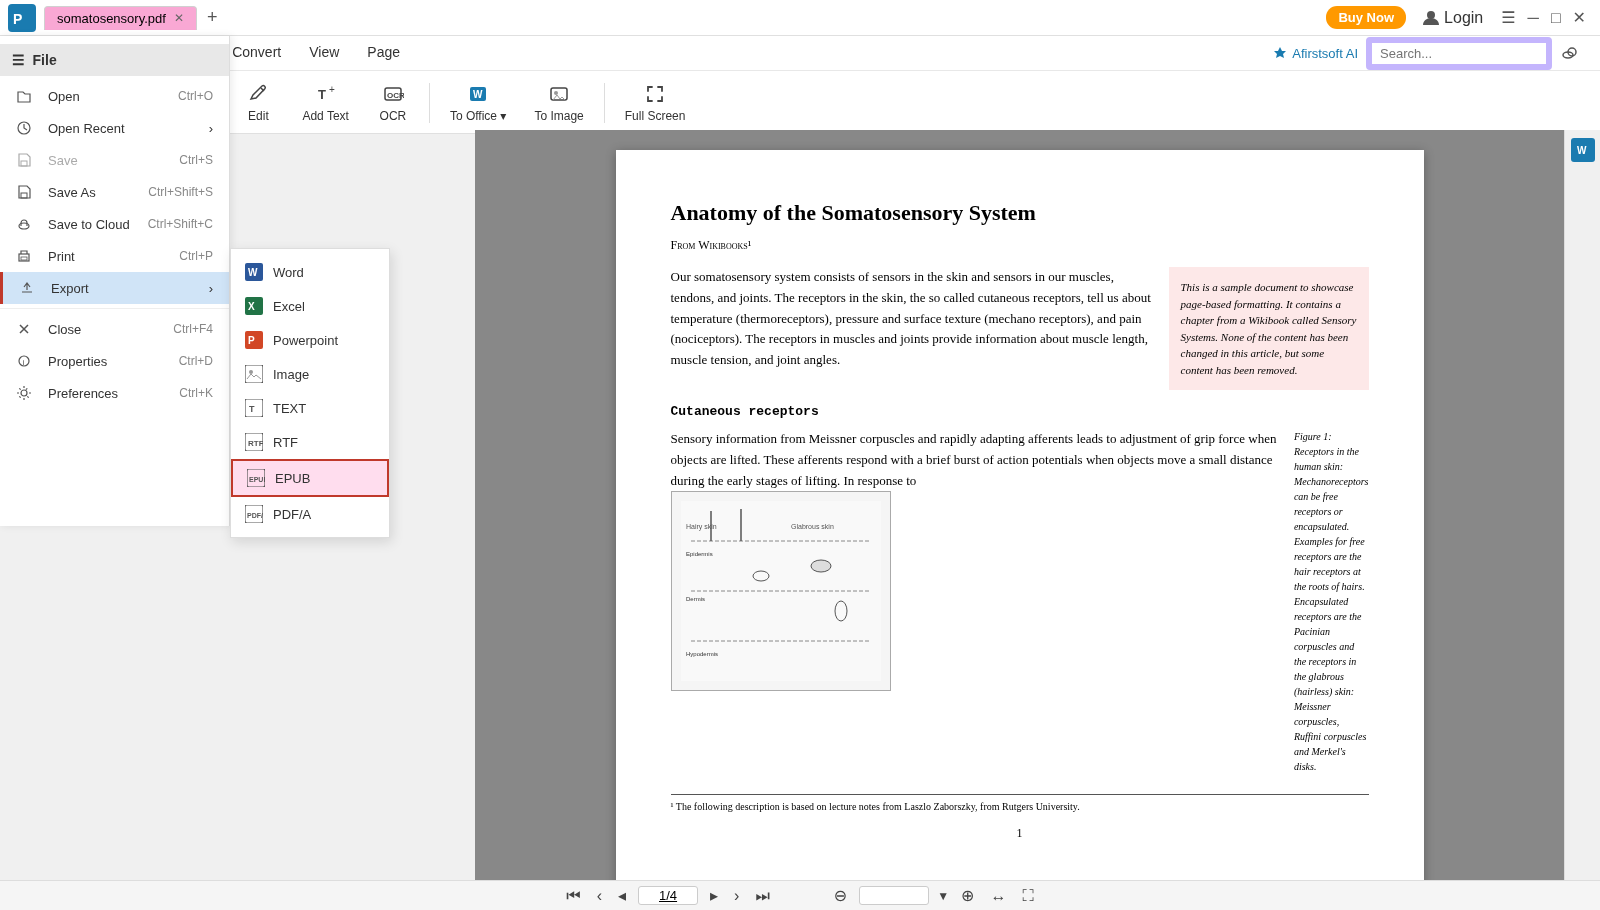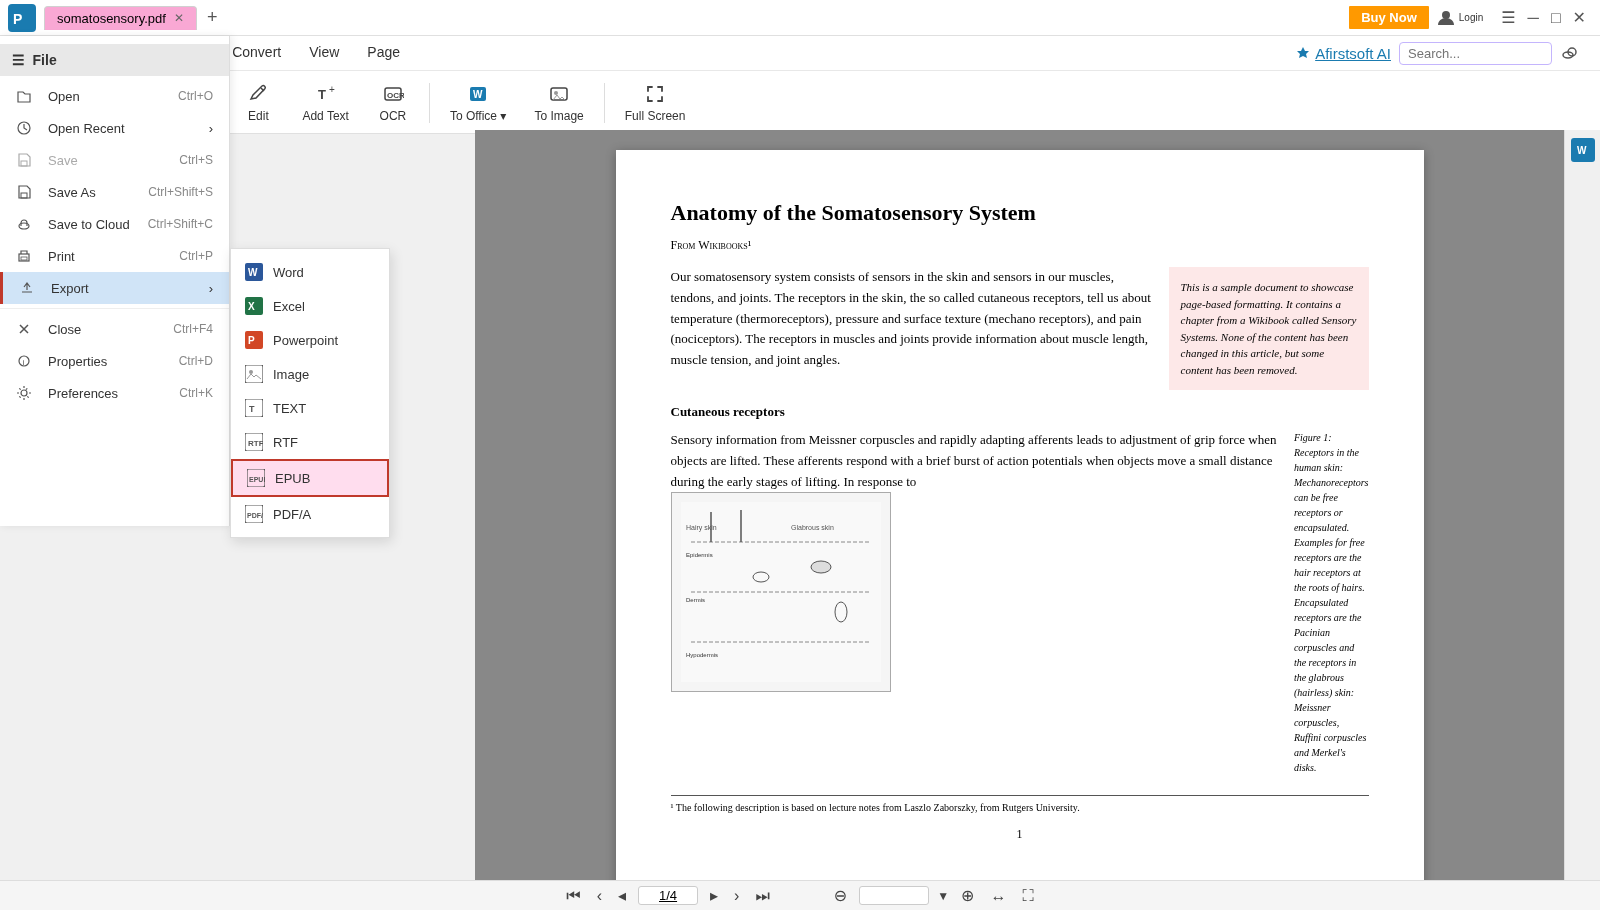--- a/index.html
+++ b/index.html
@@ -9,33 +9,33 @@
     .titlebar {
       display: flex; align-items: center; background: #fff; height: 36px; border-bottom: 1px solid #e0e0e0; padding: 0 8px;
     }
     .titlebar-logo { width: 28px; height: 28px; margin-right: 8px; }
     .tab {
       display: flex; align-items: center; background: #f9a8d4; border: 1px solid #d0d0d0; border-bottom: none; padding: 4px 12px; font-size: 13px; border-radius: 4px 4px 0 0; margin-right: 4px;
     }
     .tab .close-btn { margin-left: 8px; cursor: pointer; color: #666; font-size: 12px; }
     .new-tab-btn { background: none; border: none; font-size: 18px; cursor: pointer; color: #555; padding: 0 6px; }
     .titlebar-spacer { flex: 1; }
-    .buy-now-btn { background: #ff9900; color: #fff; border: none; border-radius: 1px; padding: 4px 12px; font-size: 13px; cursor: pointer; margin-right: 8px; font-weight: 600; }
-    .login-area { display: flex; align-items: center; font-size: 10px; color: #333; margin-right: 12px; cursor: pointer; }
+    .buy-now-btn { background: #ff9900; color: #fff; border: none; border-radius: 11px; padding: 4px 12px; font-size: 13px; cursor: pointer; margin-right: 16px; font-weight: 600; }
+    .login-area { display: flex; align-items: center; font-size: 16px; color: #333; margin-right: 12px; cursor: pointer; }
     .login-area svg { margin-right: 4px; }
     .window-btn { background: none; border: none; font-size: 16px; cursor: pointer; color: #555; padding: 2px 6px; }
 
     
     .ribbon { background: #fff; border-bottom: 1px solid #e0e0e0; }
     .ribbon-tabs { display: flex; padding: 0 12px; border-bottom: 1px solid #e8e8e8; }
     .ribbon-tab { padding: 8px 14px; font-size: 14px; cursor: pointer; color: #333; border-bottom: 2px solid transparent; }
     .ribbon-tab.active { color: #1a7bb0; border-bottom: 2px solid #1a7bb0; }
     .ribbon-right { margin-left: auto; display: flex; align-items: center; gap: 8px; padding-right: 8px; }
-    .ribbon-search { border: 1px solid #c4b5fd; border-radius: 4px; padding: 3px 8px; font-size: 13px; width: 153px; }
-    .ai-btn { background: none; border: none; cursor: pointer; font-size: 15px; color: #1a7bb0; display: flex; align-items: center; gap: 4px; text-decoration: underline; }
+    .ribbon-search { border: 6px solid #c4b5fd; border-radius: 4px; padding: 3px 8px; font-size: 13px; width: 186px; }
+    .ai-btn { background: none; border: none; cursor: pointer; font-size: 13px; color: #1a7bb0; display: flex; align-items: center; gap: 4px; }
     .ribbon-tools { display: flex; align-items: flex-end; padding: 6px 12px 4px; gap: 4px; }
     .tool-btn {
       display: flex; flex-direction: column; align-items: center; justify-content: flex-end;
       padding: 4px 10px; cursor: pointer; border-radius: 4px; min-width: 56px;
       font-size: 12px; color: #333; border: 2px solid transparent; background: none;
       gap: 4px;
     }
     .tool-btn.active { background: #d0e4f7; border: 2px solid #1a7bb0; }
     .tool-btn svg, .tool-icon { font-size: 20px; color: #444; }
     .tool-divider { width: 1px; background: #ddd; height: 40px; margin: 0 4px; align-self: center; }
@@ -71,21 +71,21 @@
     .export-item.active { background: #d0e4f7; border: 2px solid #c0392b; }
     .pdf-page {
       background: #fff; margin: 20px auto; width: 808px; min-height: 700px; padding: 50px 55px 50px 55px;
       box-shadow: 0 2px 10px rgba(0,0,0,0.3);
     }
     .page-title { font-size: 22px; font-weight: bold; margin-bottom: 12px; font-family: 'Times New Roman', serif; }
     .page-source { font-size: 12px; font-variant: small-caps; margin-bottom: 14px; font-family: 'Times New Roman', serif; }
     .page-content-row { display: flex; gap: 16px; margin-bottom: 12px; }
     .page-text { font-size: 13px; line-height: 1.6; font-family: 'Times New Roman', serif; flex: 1; }
     .page-note-box { background: #fde8e8; padding: 12px; font-size: 11px; font-style: italic; line-height: 1.5; width: 200px; font-family: 'Times New Roman', serif; min-width: 180px; }
-    .section-heading { font-size: 13px; font-weight: bold; margin: 14px 0 6px; font-family: Liberation Serif, serif; }
+    .section-heading { font-size: 13px; font-weight: bold; margin: 14px 0 6px; font-family: Liberation Mono, monospace; }
     .figure-row { display: flex; gap: 16px; margin-top: 10px; }
     .figure-img { width: 220px; height: 200px; border: 1px solid #aaa; background: #f5f5f5; display: flex; align-items: center; justify-content: center; }
     .figure-caption { font-size: 10px; font-style: italic; line-height: 1.5; font-family: 'Times New Roman', serif; flex: 1; }
     .footnote { font-size: 10px; margin-top: 20px; border-top: 1px solid #555; padding-top: 6px; font-family: 'Times New Roman', serif; }
     .page-number { text-align: center; font-size: 12px; margin-top: 14px; font-family: 'Times New Roman', serif; }
 
     
     .bottom-bar {
       position: absolute; bottom: 0; left: 0; right: 0; height: 30px; background: #f5f5f5;
       border-top: 1px solid #ddd; display: flex; align-items: center; justify-content: center; gap: 8px;

